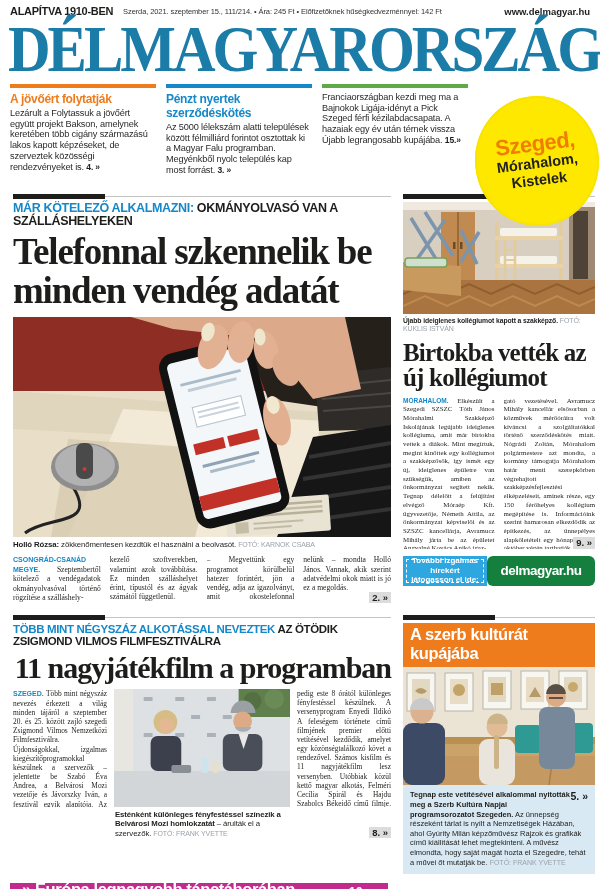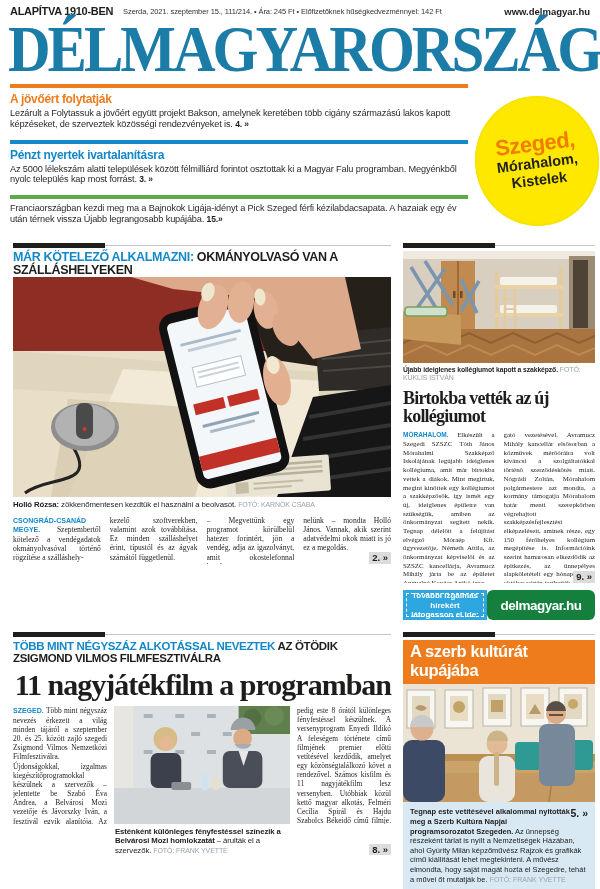--- a/index.html
+++ b/index.html
@@ -22,21 +22,21 @@
   }
   
   .badge {
     position:absolute; right:1px; top:96px; width:124px; height:130px; background:var(--yellow);
     border-radius:50%; display:flex; flex-direction:column; justify-content:center; align-items:center;
     transform:rotate(-7deg); z-index:6; box-shadow:0 0 0 2px #f7e400 inset;
   }
   .badge-l1 { color:#f07d00; font-size:22px; font-weight:bold; letter-spacing:-0.5px; line-height:1; }
   .badge-l2, .badge-l3 { color:#20201e; font-size:14.5px; font-weight:bold; line-height:1.15; }
   
-  .teasers { display:flex; gap:10px; padding:8px 132px 0 10px;flex-direction:column; }
+  .teasers { display:flex; gap:10px; padding:8px 132px 0 10px; }
   .teaser { flex:1; }
   .teaser .bar { height:4px; margin-bottom:4px; }
   .teaser h3 { font-size:12px; font-weight:bold; letter-spacing:-0.3px; margin-bottom:2px; }
   .teaser p { font-size:9.2px; line-height:1.17; color:#2a2a2a; letter-spacing:-0.15px; }
   .teaser .pref { font-weight:bold; color:#1d1d1b; font-size:8.5px; }
   .t-orange .bar{background:var(--orange)} .t-orange h3{color:var(--orange)}
   .t-blue   .bar{background:var(--blue)}   .t-blue h3{color:var(--blue)}
   .t-green  .bar{background:var(--green)}  .t-green h3{color:var(--green)}
   
   .row { display:flex; gap:12px; padding:0 13px; }
@@ -47,21 +47,21 @@
   .row-1 { margin-top:14px; }
   .row-2 { margin-top:8px; }
   
   .kicker { font-size:12.5px; font-weight:bold; letter-spacing:-0.35px; line-height:1.05; }
   .kicker .hl { color:var(--blue); }
   .kicker-sm { font-size:11.5px; }
   .headline-xl { font-family:"Liberation Serif",serif; font-weight:bold; font-size:37px;
     line-height:1.04; letter-spacing:-1.2px; margin:5px 0 7px; }
   .headline-lg { font-family:"Liberation Serif",serif; font-weight:bold; font-size:30px;
     line-height:1.05; letter-spacing:-1px; margin:4px 0 6px; white-space:nowrap;text-align:right; }
-  .headline-md { font-family:"Liberation Serif",serif; font-weight:bold; font-size:18px;
+  .headline-md { font-family:"Liberation Serif",serif; font-weight:bold; font-size:25px;
     line-height:1.02; letter-spacing:-0.8px; margin:4px 0 6px; }
   
   .photo { display:block; }
   
   .caption { font-size:7.8px; line-height:1.2; margin:3px 0 6px; letter-spacing:-0.1px; }
   .cap-b { font-weight:bold; }
   .credit { color:#9aa2aa; font-size:7px; }
   
   .bodycols { display:flex; gap:9px; font-family:"Liberation Serif",serif; text-align:justify; overflow:hidden; }
   .bodycols .bcol { flex:1; position:relative; overflow:hidden; }
@@ -120,37 +120,38 @@
   </div>
 
   <div class="teasers">
     <div class="teaser t-orange">
       <div class="bar"></div>
       <h3>A jövőért folytatják</h3>
       <p><span>Lezárult a Folytassuk a jövőért együtt projekt Bakson, amelynek keretében több cigány származású lakos kapott képzéseket, de szerveztek közösségi rendezvényeket is.</span> <span class="pref">4. »</span></p>
     </div>
     <div class="teaser t-blue">
       <div class="bar"></div>
-      <h3>Pénzt nyertek ivartalanításra</h3>
+      <h3>Pénzt nyertek szerződéskötés</h3>
       <p><span>Az 5000 lélekszám alatti települések között félmilliárd forintot osztottak ki a Magyar Falu programban. Megyénkből nyolc település kap most forrást.</span> <span class="pref">3. »</span></p>
     </div>
     <div class="teaser t-green">
       <div class="bar"></div>
       <p><span>Franciaországban kezdi meg ma a Bajnokok Ligája-idényt a Pick Szeged férfi kézilabdacsapata. A hazaiak egy év után térnek vissza Újabb legrangosabb kupájába.</span> <span class="pref">15.»</span></p>
     </div>
   </div>
 
   <div class="row row-1">
 
     <div class="col-main">
       <div class="divider"></div>
       <div class="kicker">
         <span class="hl">MÁR KÖTELEZŐ ALKALMAZNI:</span>
         <span>OKMÁNYOLVASÓ VAN A SZÁLLÁSHELYEKEN</span>
       </div>
+      <h1 class="headline-xl">Telefonnal szkennelik be minden vendég adatát</h1>
 
       <svg class="photo" width="378" height="220" viewBox="0 0 378 220" preserveAspectRatio="none">
         <rect width="378" height="220" fill="#e9dfc9"></rect>
         <rect width="378" height="74" fill="#8e2d23"></rect>
         <polygon points="225,0 378,0 378,100 255,82" fill="#26201b"></polygon>
         <polygon points="0,74 378,100 378,132 0,112" fill="#d9cdb2" opacity="0.55"></polygon>
         <polygon points="110,92 310,104 270,220 55,220" fill="#f2ead6"></polygon>
         <polygon points="55,122 205,132 182,220 38,220" fill="#cdbfa3" opacity="0.55"></polygon>
         <path d="M60 170 C 85 210, 35 198, 12 216" stroke="#222" stroke-width="3" fill="none"></path>
         <ellipse cx="72" cy="150" rx="34" ry="24" fill="#8e8e8e"></ellipse>

